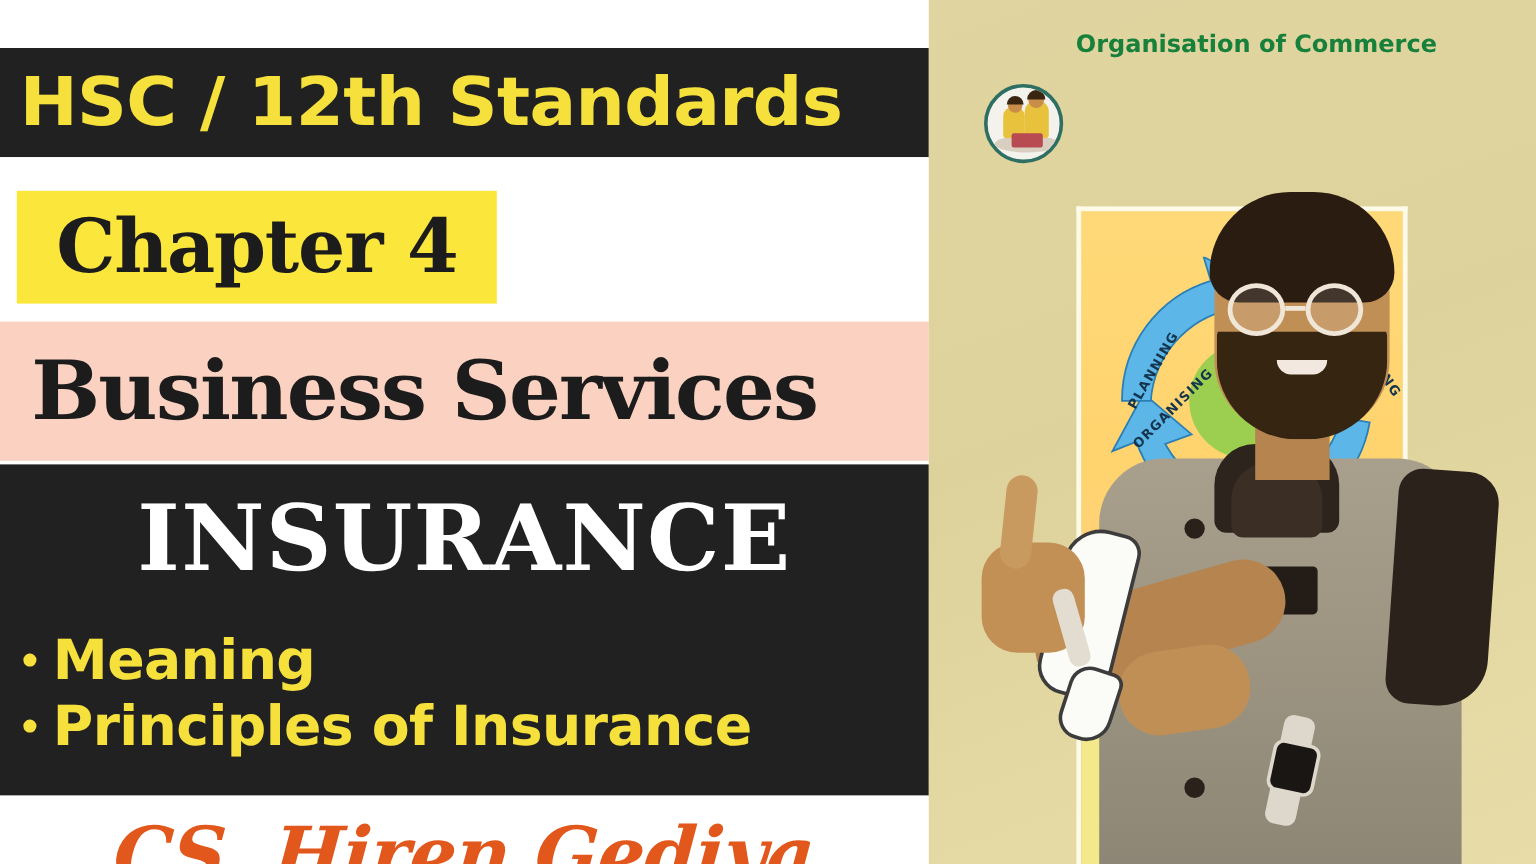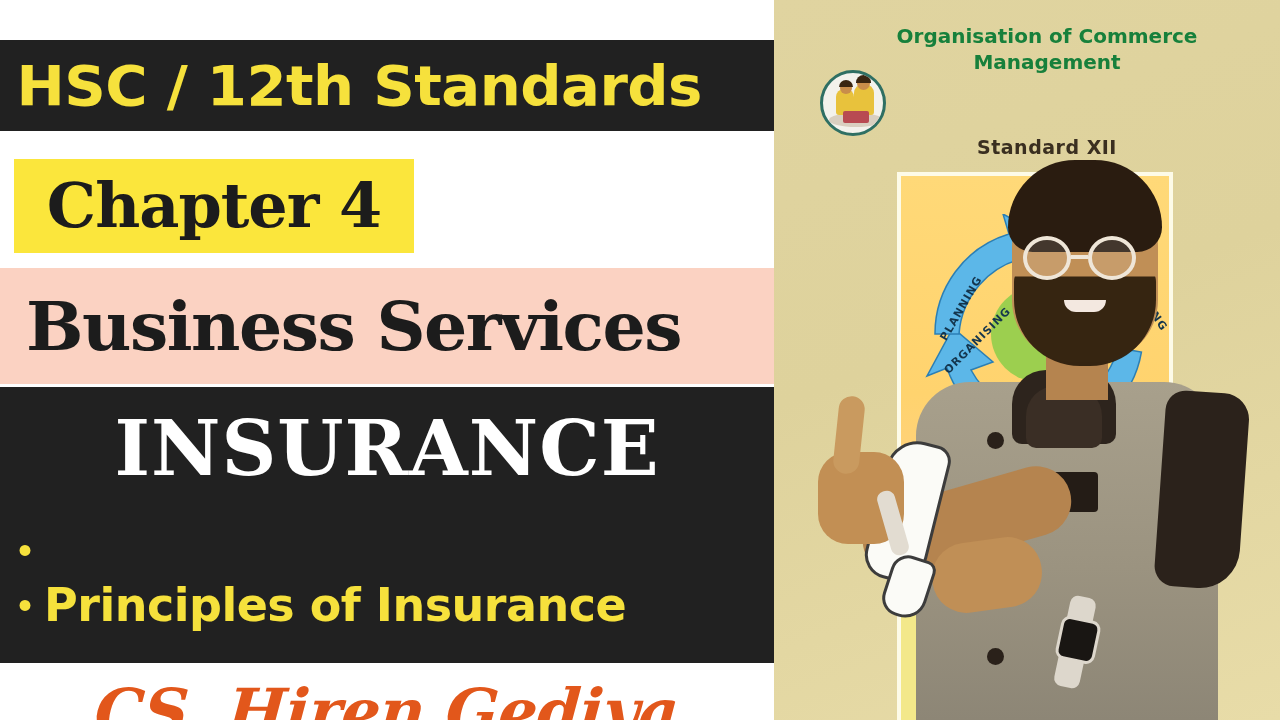--- a/index.html
+++ b/index.html
@@ -472,41 +472,40 @@
     <div id="band-subject">
       <div id="subject-text">Business Services</div>
     </div>
 
     <div id="band-topic">
       <div id="topic-title">INSURANCE</div>
 
       <ul id="bullet-list">
         <li class="bullet-row">
           <span class="bullet-dot">•</span>
+          <span class="bullet-label">Meaning</span>
         </li>
         <li class="bullet-row">
           <span class="bullet-dot">•</span>
           <span class="bullet-label">Principles of Insurance</span>
         </li>
       </ul>
     </div>
 
     <div id="band-signature">
       <div id="signature-text">CS. Hiren Gediya</div>
     </div>
   </div>
 
   <div id="right-panel">
 
     <div id="book-title">
       <div>Organisation of Commerce</div>
-      <div>Management</div>
-    </div>
-
-    <div id="book-standard">Standard  XII</div>
+    </div>
+
 
     <div id="book-emblem">
       <div class="base"></div>
       <div class="fig-a"></div>
       <div class="fig-b"></div>
       <div class="head-a"></div>
       <div class="head-b"></div>
       <div class="hair-a"></div>
       <div class="hair-b"></div>
       <div class="book-obj"></div>

